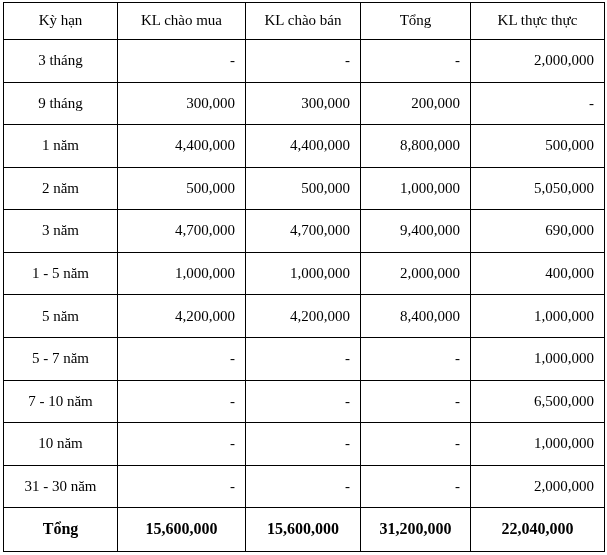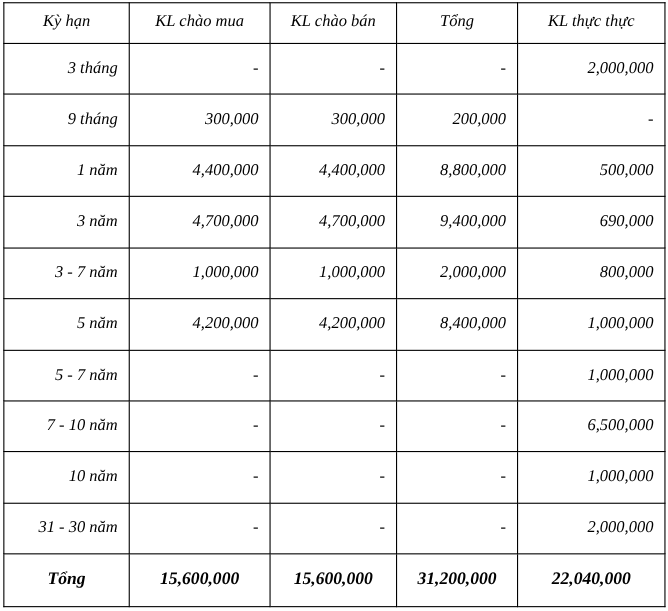--- a/index.html
+++ b/index.html
@@ -13,21 +13,20 @@
     font-family: "Liberation Serif", "DejaVu Serif", serif;
     color: #000000;
     overflow: hidden;
   }
 
   #table-wrap {
     box-sizing: border-box;
     width: 607px;
     height: 414px;
     padding: 2px 3px 3px 3px;
-    font-style: italic;
   }
 
   table.data-table {
     border-collapse: collapse;
     table-layout: fixed;
     width: 601px;
     height: 550px;
     background: #ffffff;
   }
 
@@ -56,21 +55,21 @@
     height: 36px;
     font-size: 16px;
     padding: 0 4px;
   }
 
   tbody tr.data-row td {
     height: 38px;
   }
 
   td.label-cell {
-    text-align: right;
+    text-align: center;
     padding-left: 9px;
   }
 
   td.num-cell {
     text-align: right;
     padding-right: 11px;
   }
 
   tbody tr.total-row td {
     font-weight: bold;
@@ -122,32 +121,39 @@
           <td class="num-cell">-</td>
         </tr>
         <tr class="data-row">
           <td class="label-cell">1 năm</td>
           <td class="num-cell">4,400,000</td>
           <td class="num-cell">4,400,000</td>
           <td class="num-cell">8,800,000</td>
           <td class="num-cell">500,000</td>
         </tr>
         <tr class="data-row">
+          <td class="label-cell">2 năm</td>
+          <td class="num-cell">500,000</td>
+          <td class="num-cell">500,000</td>
+          <td class="num-cell">1,000,000</td>
+          <td class="num-cell">5,050,000</td>
+        </tr>
+        <tr class="data-row">
           <td class="label-cell">3 năm</td>
           <td class="num-cell">4,700,000</td>
           <td class="num-cell">4,700,000</td>
           <td class="num-cell">9,400,000</td>
           <td class="num-cell">690,000</td>
         </tr>
         <tr class="data-row">
-          <td class="label-cell">3 - 7 năm</td>
+          <td class="label-cell">1 - 5 năm</td>
           <td class="num-cell">1,000,000</td>
           <td class="num-cell">1,000,000</td>
           <td class="num-cell">2,000,000</td>
-          <td class="num-cell">800,000</td>
+          <td class="num-cell">400,000</td>
         </tr>
         <tr class="data-row">
           <td class="label-cell">5 năm</td>
           <td class="num-cell">4,200,000</td>
           <td class="num-cell">4,200,000</td>
           <td class="num-cell">8,400,000</td>
           <td class="num-cell">1,000,000</td>
         </tr>
         <tr class="data-row">
           <td class="label-cell">5 - 7 năm</td>

